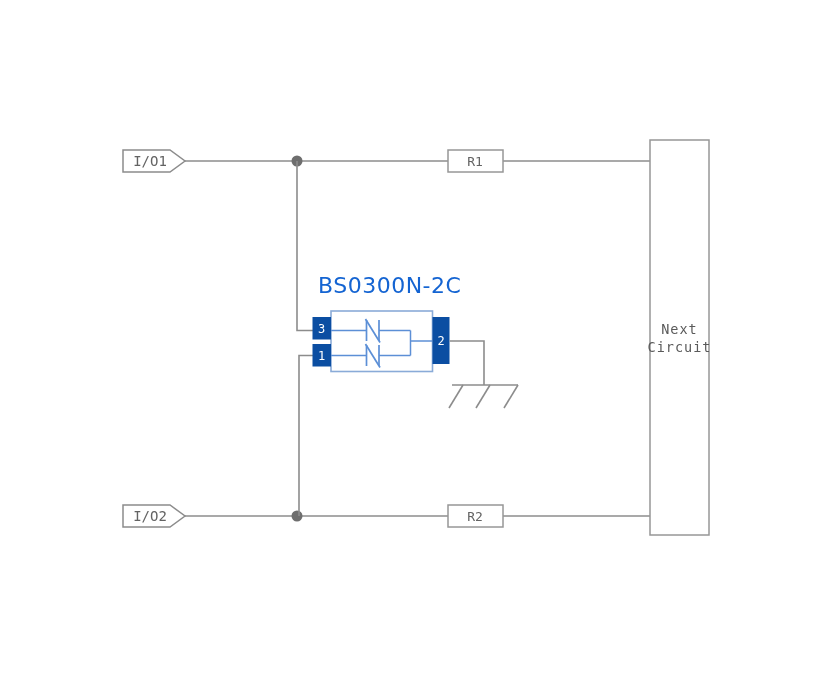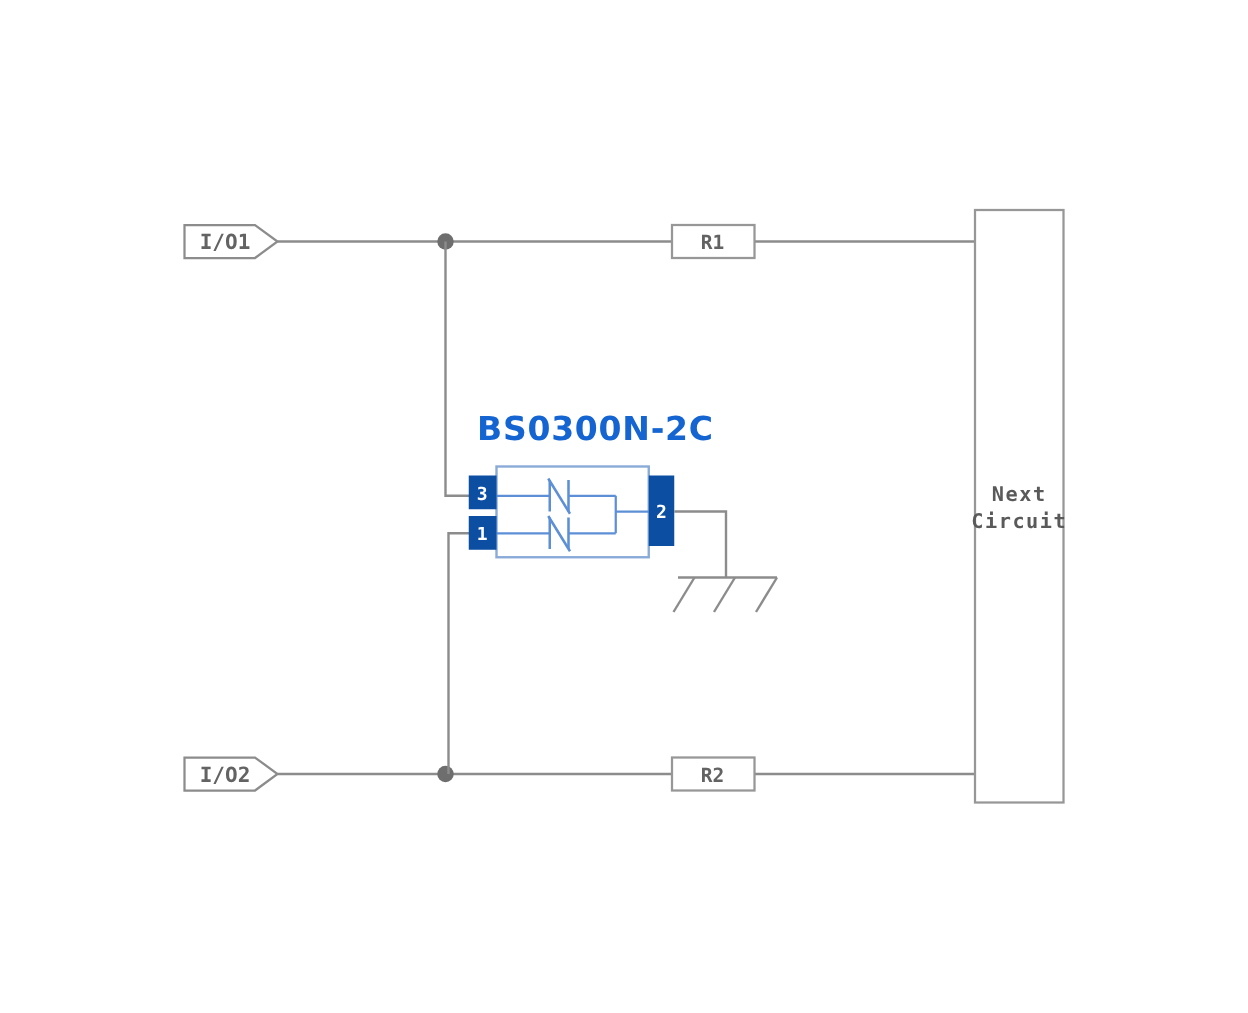--- a/index.html
+++ b/index.html
@@ -13,21 +13,20 @@
     --boxborder:#979797;
     --bg:#ffffff;
   }
   html,body{margin:0;padding:0;background:#fff;}
   .canvas{
     position:relative;
     width:832px;height:675px;
     background:var(--bg);
     overflow:hidden;
     font-family:"DejaVu Sans Mono", monospace;
-    font-weight:bold;
   }
   svg{display:block;}
   text{font-family:"DejaVu Sans Mono", monospace;}
   .label-text{fill:var(--label);font-size:14px;}
   .small-label{fill:var(--label);font-size:13px;}
   .pin-num{fill:#ffffff;font-size:12px;}
   .title-text{
     fill:var(--title-blue);
     font-family:"DejaVu Sans", sans-serif;
     font-size:22px;

